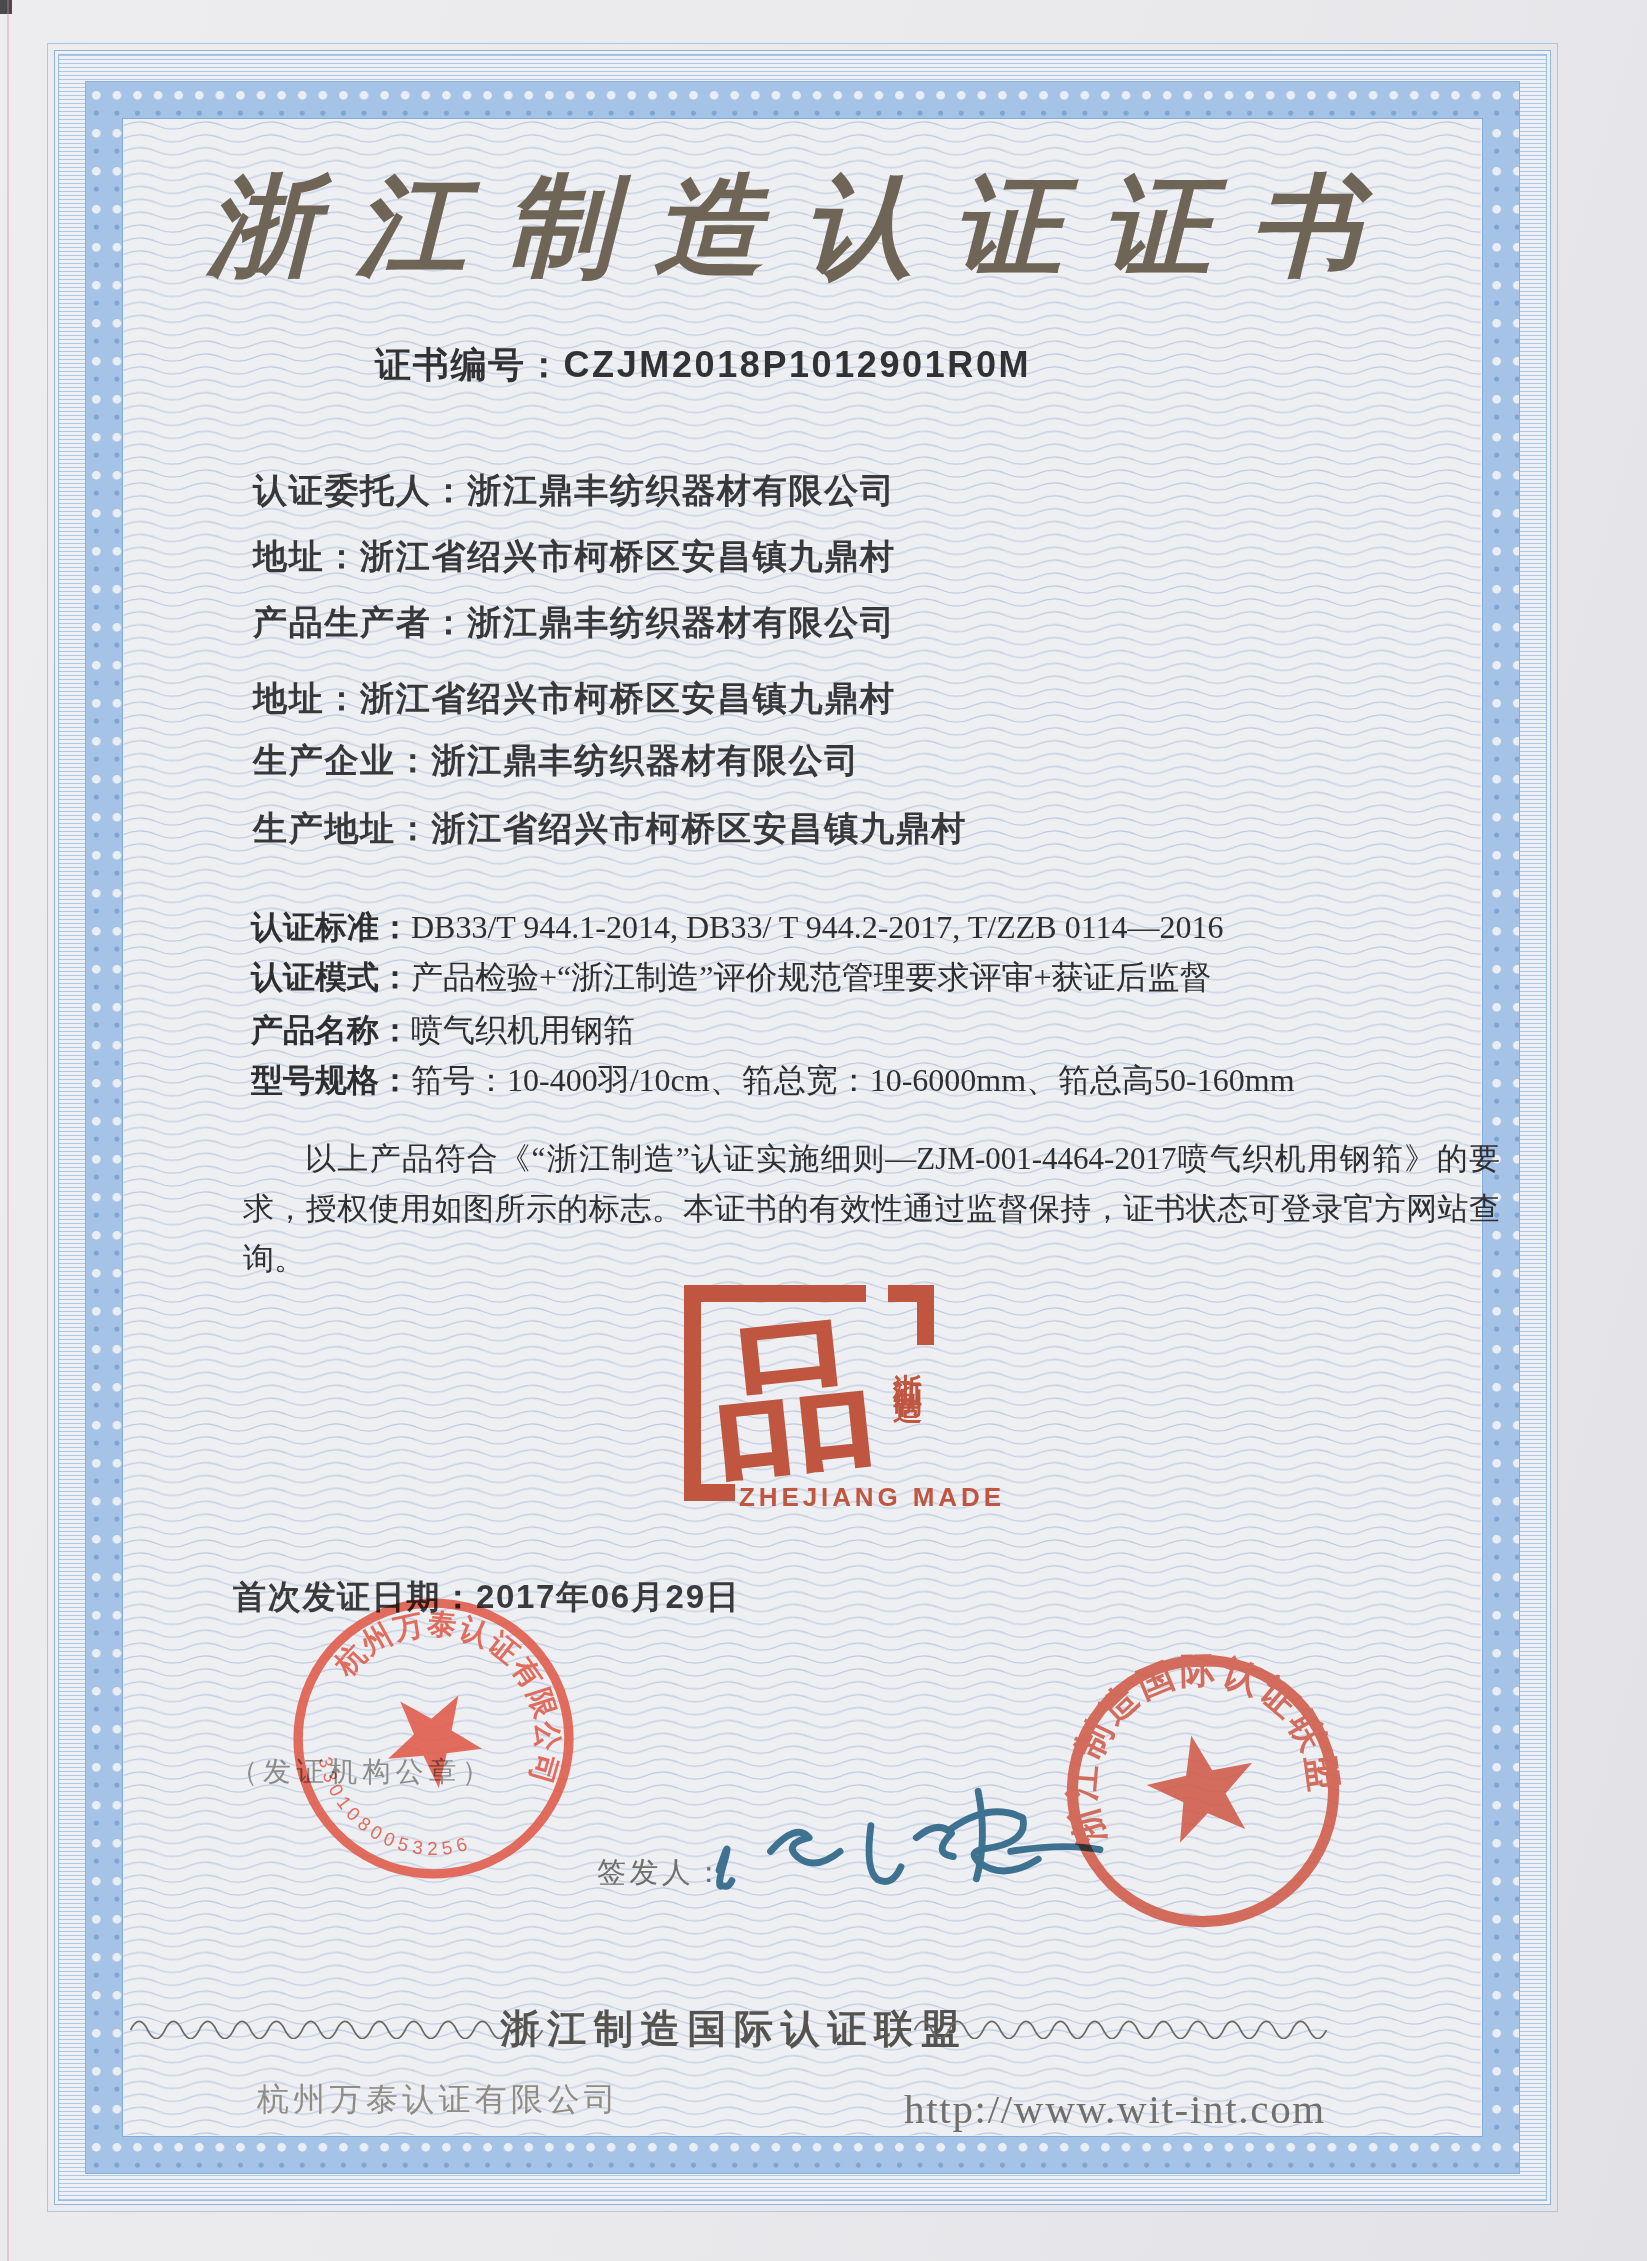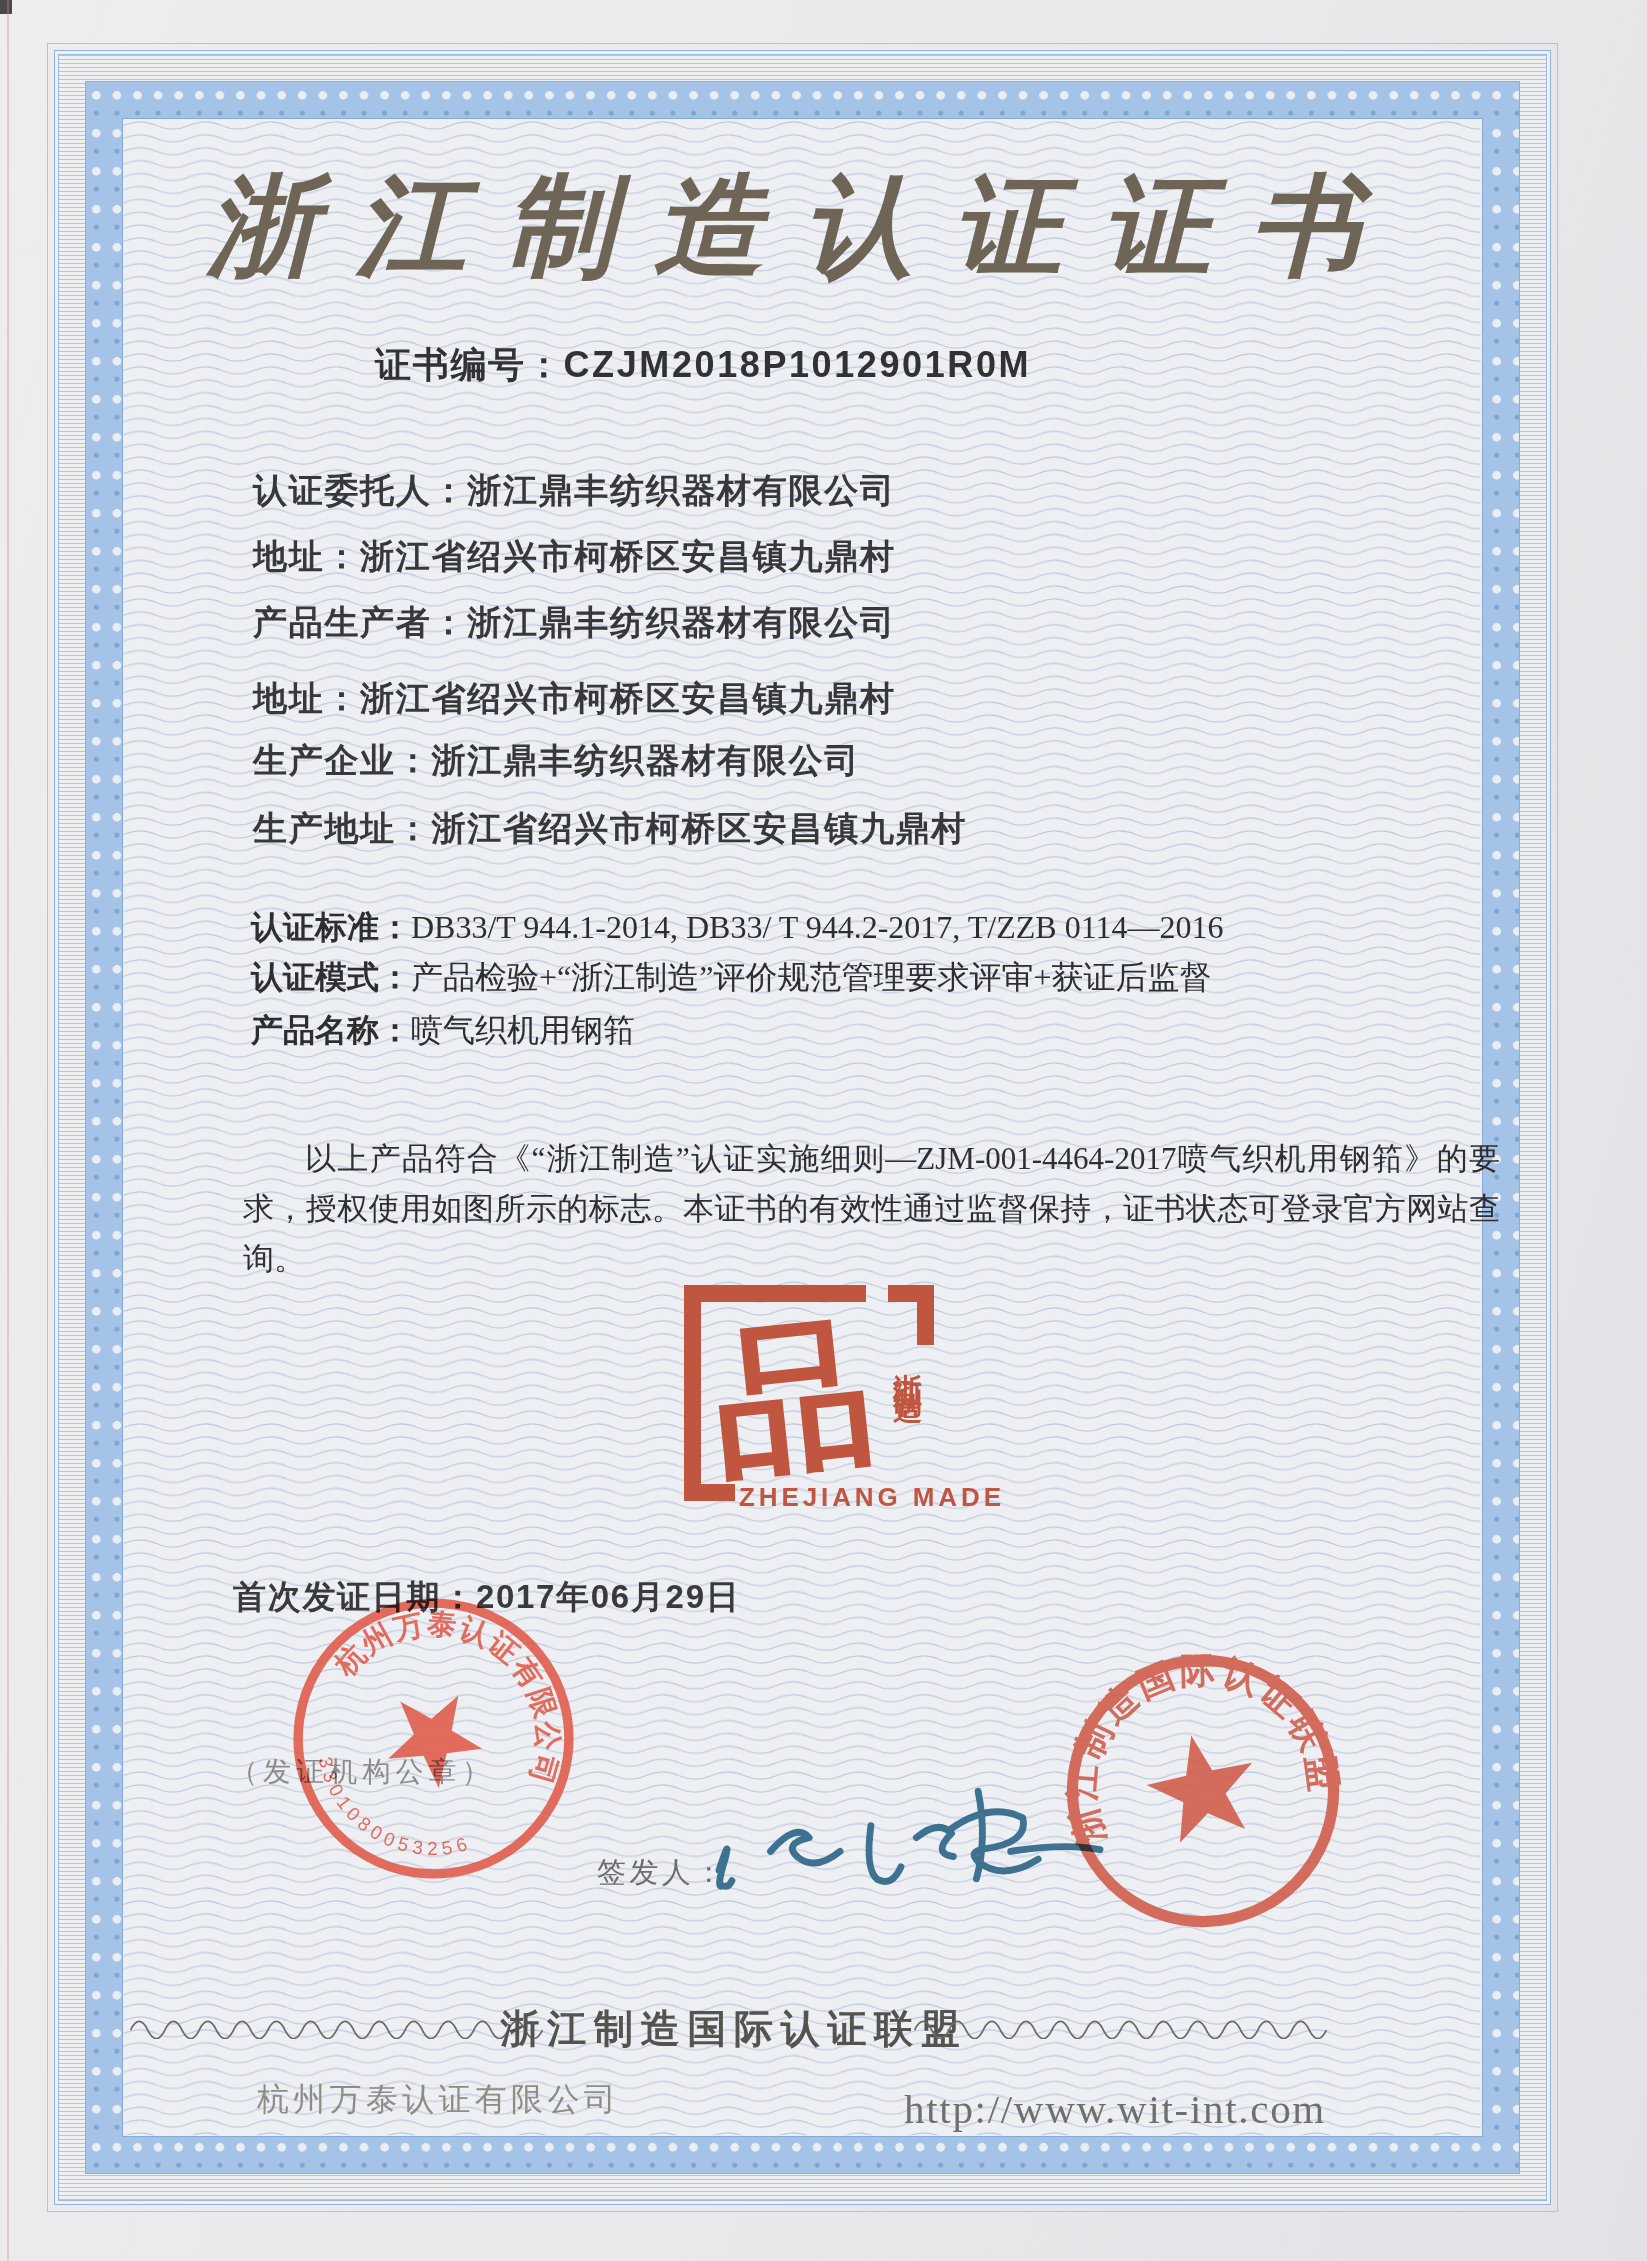--- a/index.html
+++ b/index.html
@@ -113,20 +113,23 @@
 
     <div class="abs spec-line" style="left:251px;top:906px">
       <span class="lbl">认证标准：</span><span class="val">DB33/T 944.1-2014, DB33/ T 944.2-2017, T/ZZB 0114—2016</span>
     </div>
     <div class="abs spec-line" style="left:251px;top:1009px">
       <span class="lbl">产品名称：</span><span class="val">喷气织机用钢筘</span>
     </div>
     <div class="abs spec-line" style="left:251px;top:956px">
       <span class="lbl">认证模式：</span><span class="val">产品检验+“浙江制造”评价规范管理要求评审+获证后监督</span>
     </div>
+    <div class="abs spec-line" style="left:251px;top:1059px">
+      <span class="lbl">型号规格：</span><span class="val">筘号：10-400羽/10cm、筘总宽：10-6000mm、筘总高50-160mm</span>
+    </div>
 
     <div class="abs para">以上产品符合《“浙江制造”认证实施细则—ZJM-001-4464-2017喷气织机用钢筘》的要求，授权使用如图所示的标志。本证书的有效性通过监督保持，证书状态可登录官方网站查询。</div>
 
     <div class="abs logo">
       <div class="bar" style="left:0;top:0;width:17px;height:216px"></div>
       <div class="bar" style="left:0;top:0;width:182px;height:17px"></div>
       <div class="bar" style="left:204px;top:0;width:46px;height:17px"></div>
       <div class="bar" style="left:233px;top:0;width:17px;height:60px"></div>
       <div class="bar" style="left:0;top:199px;width:51px;height:17px"></div>
       <div class="pin">品</div>

